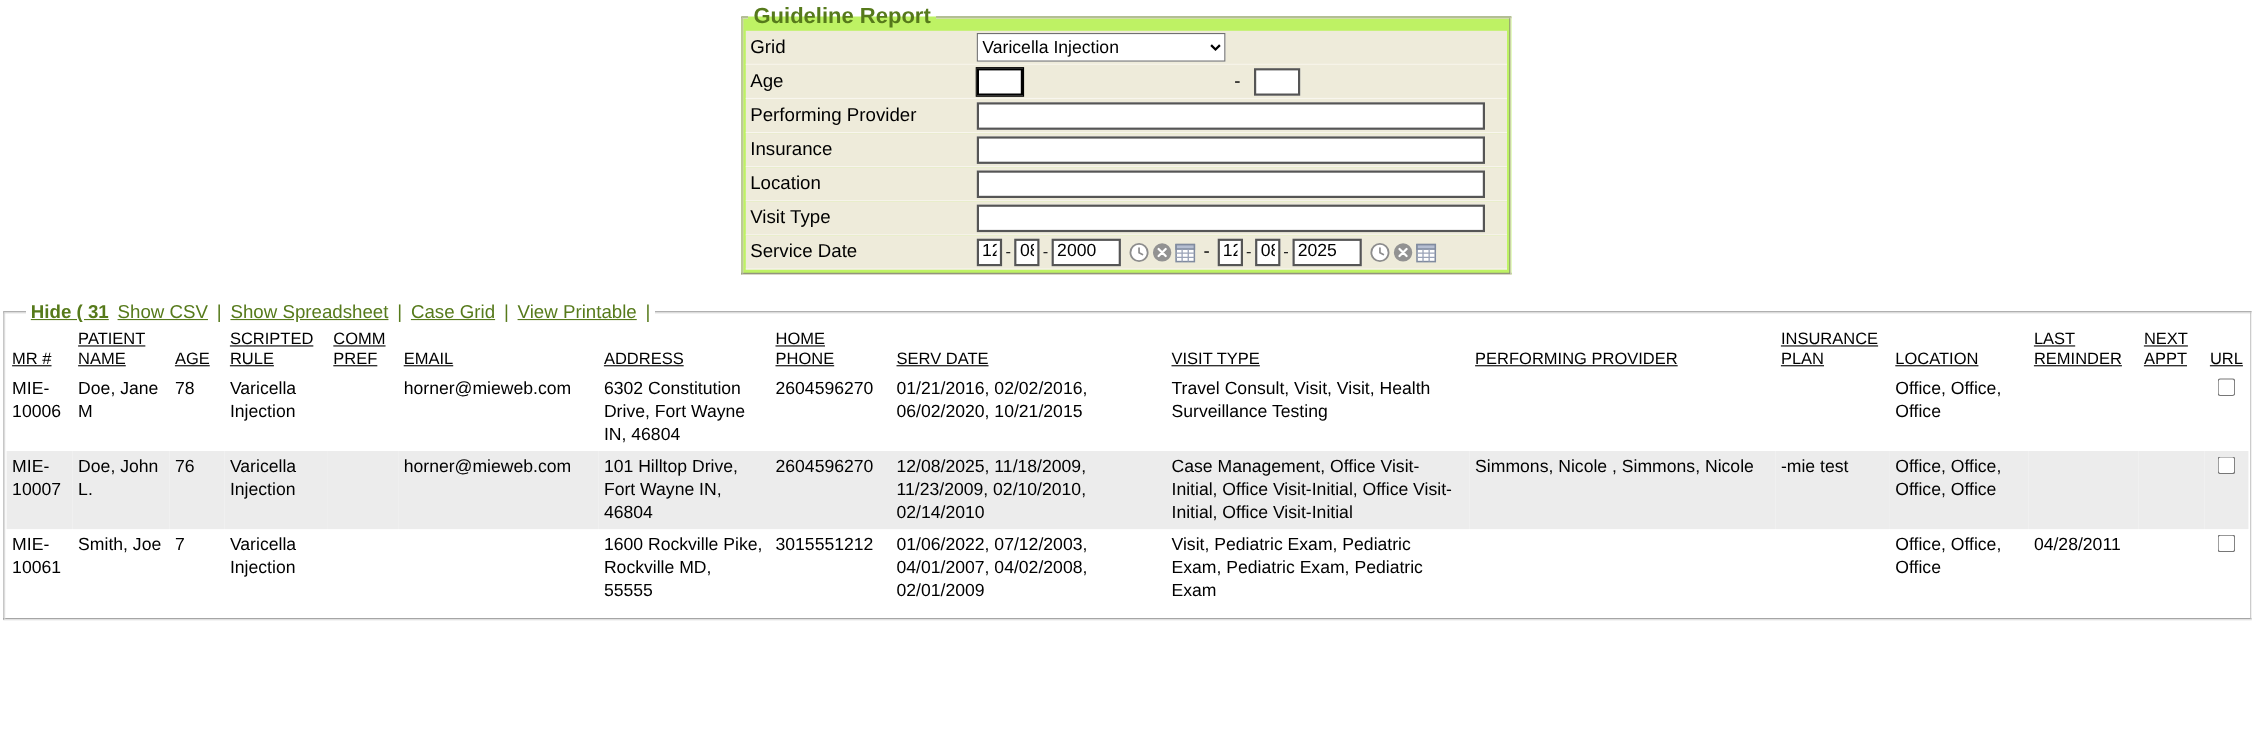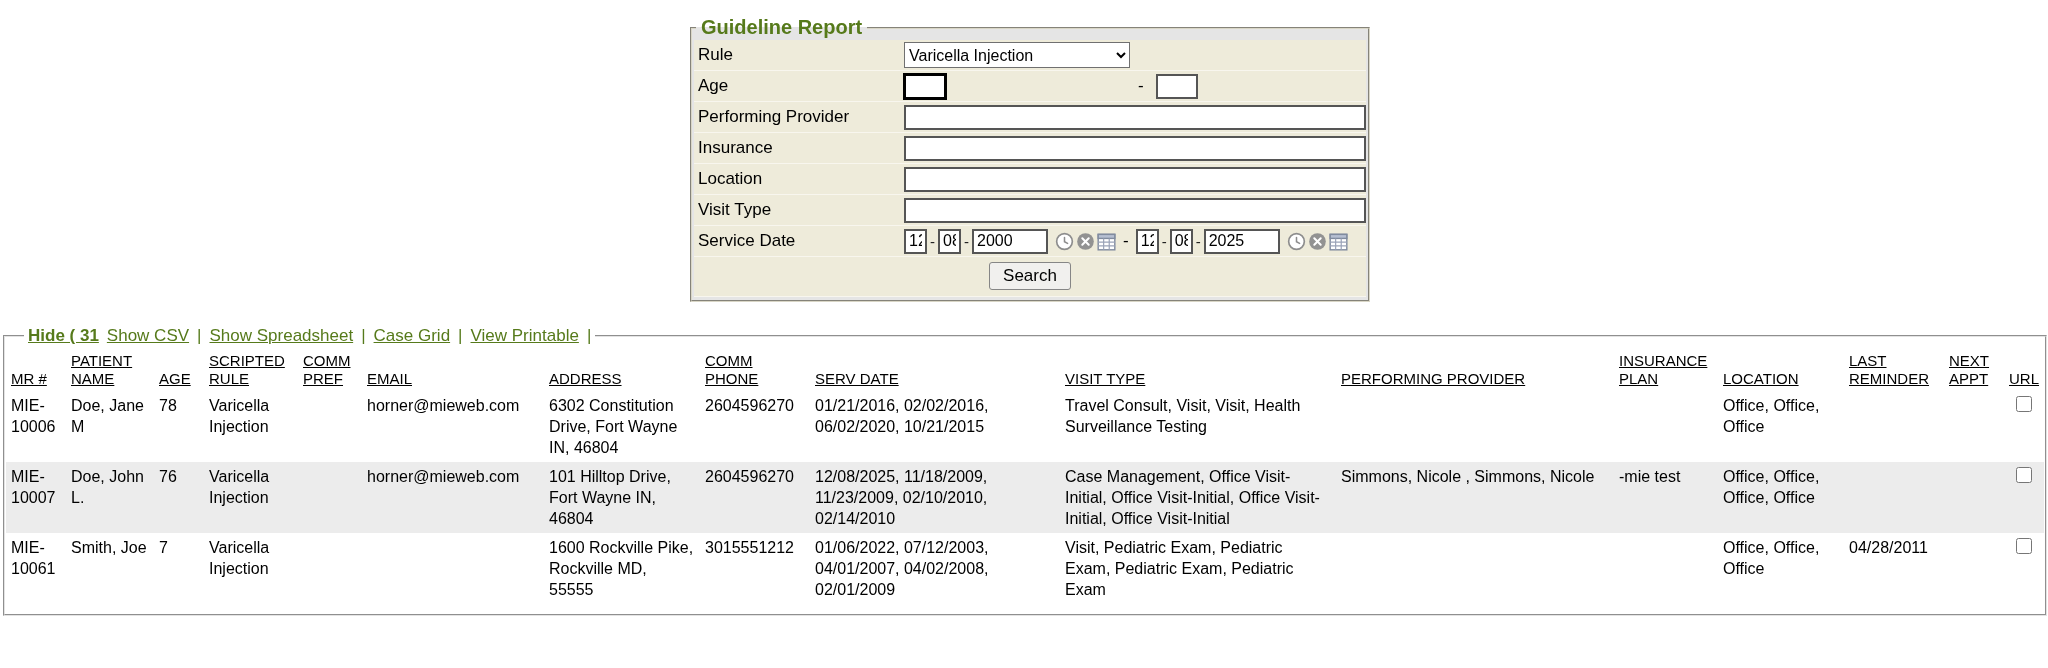--- a/index.html
+++ b/index.html
@@ -11,22 +11,22 @@
   }
   :root {
     --green: #567a1b;
     --beige: #eeebda;
     --stripe: #ececec;
   }
 
   
   .form-wrap { width: 700px; margin: 4px auto 0; }
   fieldset.gr {
-    margin: 16px; padding: 1px 2px 3px;
-    border: 2px groove #d9d6c6; background: #e5e5e5;
+    margin: 0; padding: 1px 2px 3px;
+    border: 2px groove #d9d6c6; background: #bef264;
   }
   fieldset.gr legend {
     color: var(--green); font-weight: bold; font-size: 20px;
     padding: 0 5px; margin-left: 2px;
   }
   .frow {
     display: flex; align-items: center;
     background: var(--beige);
     border-bottom: 1px solid #f8f6ee;
     min-height: 31px; padding-left: 4px;
@@ -40,21 +40,21 @@
   }
   .ibox {
     height: 25px; border: 2px solid #555; background: #fff;
     font-size: 16px; padding: 1px 4px;
     font-family: "Liberation Sans", sans-serif;
   }
   .ibox.small { width: 42px; }
   .ibox.focused { border-color: #000; outline: 1px solid #000; }
   .ibox.wide { width: 462px; }
   .ibox.d2 { width: 23px; padding: 1px 3px; }
-  .ibox.d4 { width: 76px; padding: 1px 3px; }
+  .ibox.d4 { width: 63px; padding: 1px 3px; }
   .age-dash { margin-left: 192px; margin-right: 12px; font-size: 17px; }
   .dategroup { display: inline-flex; align-items: center; gap: 3px; }
   .dsep { font-size: 15px; color: #222; }
   .range-dash2 { margin: 0 7px; font-size: 17px; }
   .dicons { display: inline-flex; align-items: center; gap: 2px; margin-left: 4px; }
   .ico { width: 19px; height: 19px; display: inline-block; vertical-align: middle; cursor: pointer; }
   .search-row { justify-content: center; padding: 5px 0 6px; }
   .btn {
     font-family: "Liberation Sans", sans-serif;
     font-size: 17px; color: #000;
@@ -104,21 +104,21 @@
   .rowcb { width: 16px; height: 16px; margin: 0; }
 </style>
 </head>
 <body>
 
 <div class="form-wrap">
   <fieldset class="gr">
     <legend>Guideline Report</legend>
 
     <div class="frow">
-      <div class="flabel">Rule</div>
+      <div class="flabel">Grid</div>
       <div class="fctrl">
         <select class="rule-select">
           <option>Varicella Injection</option>
         </select>
       </div>
     </div>
 
     <div class="frow">
       <div class="flabel">Age</div>
       <div class="fctrl">
@@ -201,23 +201,20 @@
             <svg class="ico" viewBox="0 0 16 16">
               <rect x="1" y="2" width="14" height="13" fill="#fff" stroke="#808b9f" stroke-width="1.2"></rect>
               <rect x="1" y="2" width="14" height="3.4" fill="#b6bfd2" stroke="#808b9f" stroke-width="1.2"></rect>
               <path d="M1 8.5h14M1 11.7h14M5.6 5.4v9.6M10.3 5.4v9.6" stroke="#9aa3b8" stroke-width="1"></path>
             </svg>
           </span>
         </span>
       </div>
     </div>
 
-    <div class="frow search-row">
-      <button class="btn">Search</button>
-    </div>
   </fieldset>
 
 </div>
 
 <fieldset class="report">
   <legend class="rlegend">
     <a class="hide-link">Hide ( 31</a>
     <a class="rlink">Show CSV</a>
     <span class="sep">|</span>
     <a class="rlink">Show Spreadsheet</a>
@@ -249,21 +246,21 @@
     </colgroup>
     <thead>
       <tr>
         <th><span class="thl">MR #</span></th>
         <th><span class="thl">PATIENT NAME</span></th>
         <th><span class="thl">AGE</span></th>
         <th><span class="thl">SCRIPTED RULE</span></th>
         <th><span class="thl">COMM PREF</span></th>
         <th><span class="thl">EMAIL</span></th>
         <th><span class="thl">ADDRESS</span></th>
-        <th><span class="thl">COMM PHONE</span></th>
+        <th><span class="thl">HOME PHONE</span></th>
         <th><span class="thl">SERV DATE</span></th>
         <th><span class="thl">VISIT TYPE</span></th>
         <th><span class="thl">PERFORMING PROVIDER</span></th>
         <th><span class="thl">INSURANCE PLAN</span></th>
         <th><span class="thl">LOCATION</span></th>
         <th><span class="thl">LAST REMINDER</span></th>
         <th><span class="thl">NEXT APPT</span></th>
         <th><span class="thl">URL</span></th>
       </tr>
     </thead>

